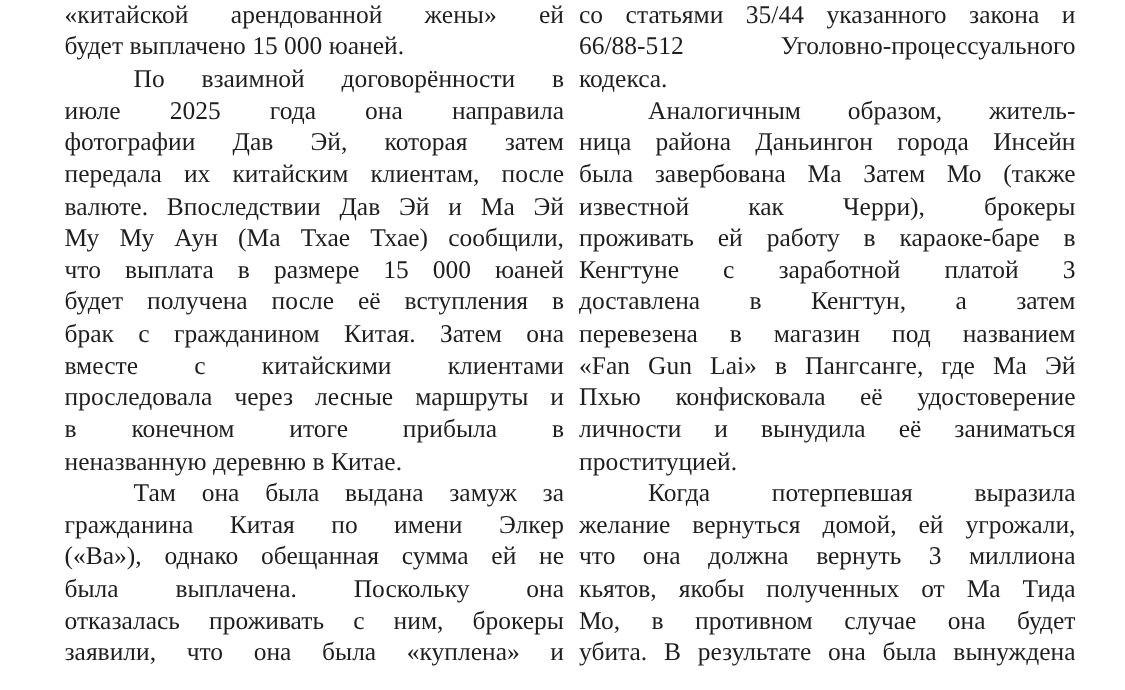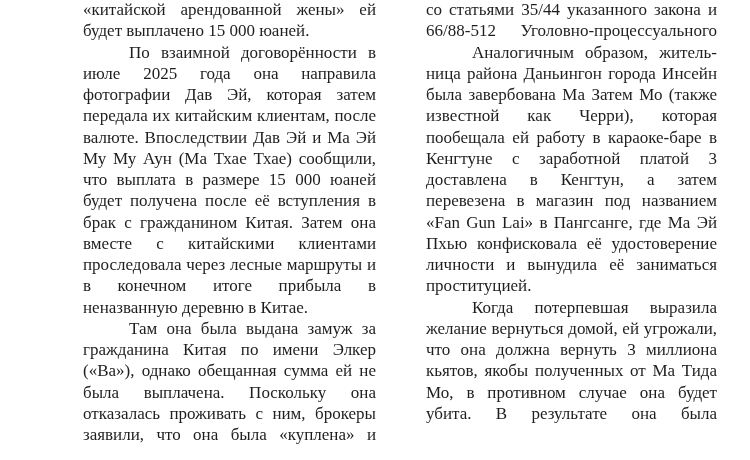--- a/index.html
+++ b/index.html
@@ -24,21 +24,20 @@
   }
   .col-left  { left: 43px;  width: 333px; }
   .col-right { left: 386px; width: 331px; }
   .para { margin: 0; padding: 0; }
   .line {
     height: 21.25px;
     overflow: hidden;
     text-align: justify;
     text-align-last: justify;
     white-space: normal;
-    margin-left: 40px;
   }
   .line.flush { text-align-last: left; }
   .line.indent { text-indent: 46px; }
 </style>
 </head>
 <body>
 
 <div class="page">
   <div class="col col-left">
       <div class="para">
@@ -66,27 +65,28 @@
         <div class="line">(«Ва»), однако обещанная сумма ей не</div>
         <div class="line">была выплачена. Поскольку она</div>
         <div class="line">отказалась проживать с ним, брокеры</div>
         <div class="line">заявили, что она была «куплена» и</div>
       </div>
     </div>
   <div class="col col-right">
       <div class="para">
         <div class="line">со статьями 35/44 указанного закона и</div>
         <div class="line">66/88-512 Уголовно-процессуального</div>
+        <div class="line flush">кодекса.</div>
       </div>
       <div class="para">
         <div class="line indent">Аналогичным образом, житель-</div>
         <div class="line">ница района Даньингон города Инсейн</div>
         <div class="line">была завербована Ма Затем Мо (также</div>
-        <div class="line">известной как Черри), которая</div>
-        <div class="line">пообещала ей работу в караоке-баре в</div>
+        <div class="line">известной как Черри), брокеры</div>
+        <div class="line">проживать ей работу в караоке-баре в</div>
         <div class="line">Кенгтуне с заработной платой 3</div>
         <div class="line">доставлена в Кенгтун, а затем</div>
         <div class="line">перевезена в магазин под названием</div>
         <div class="line">«Fan Gun Lai» в Пангсанге, где Ма Эй</div>
         <div class="line">Пхью конфисковала её удостоверение</div>
         <div class="line">личности и вынудила её заниматься</div>
         <div class="line flush">проституцией.</div>
       </div>
       <div class="para">
         <div class="line indent">Когда потерпевшая выразила</div>

